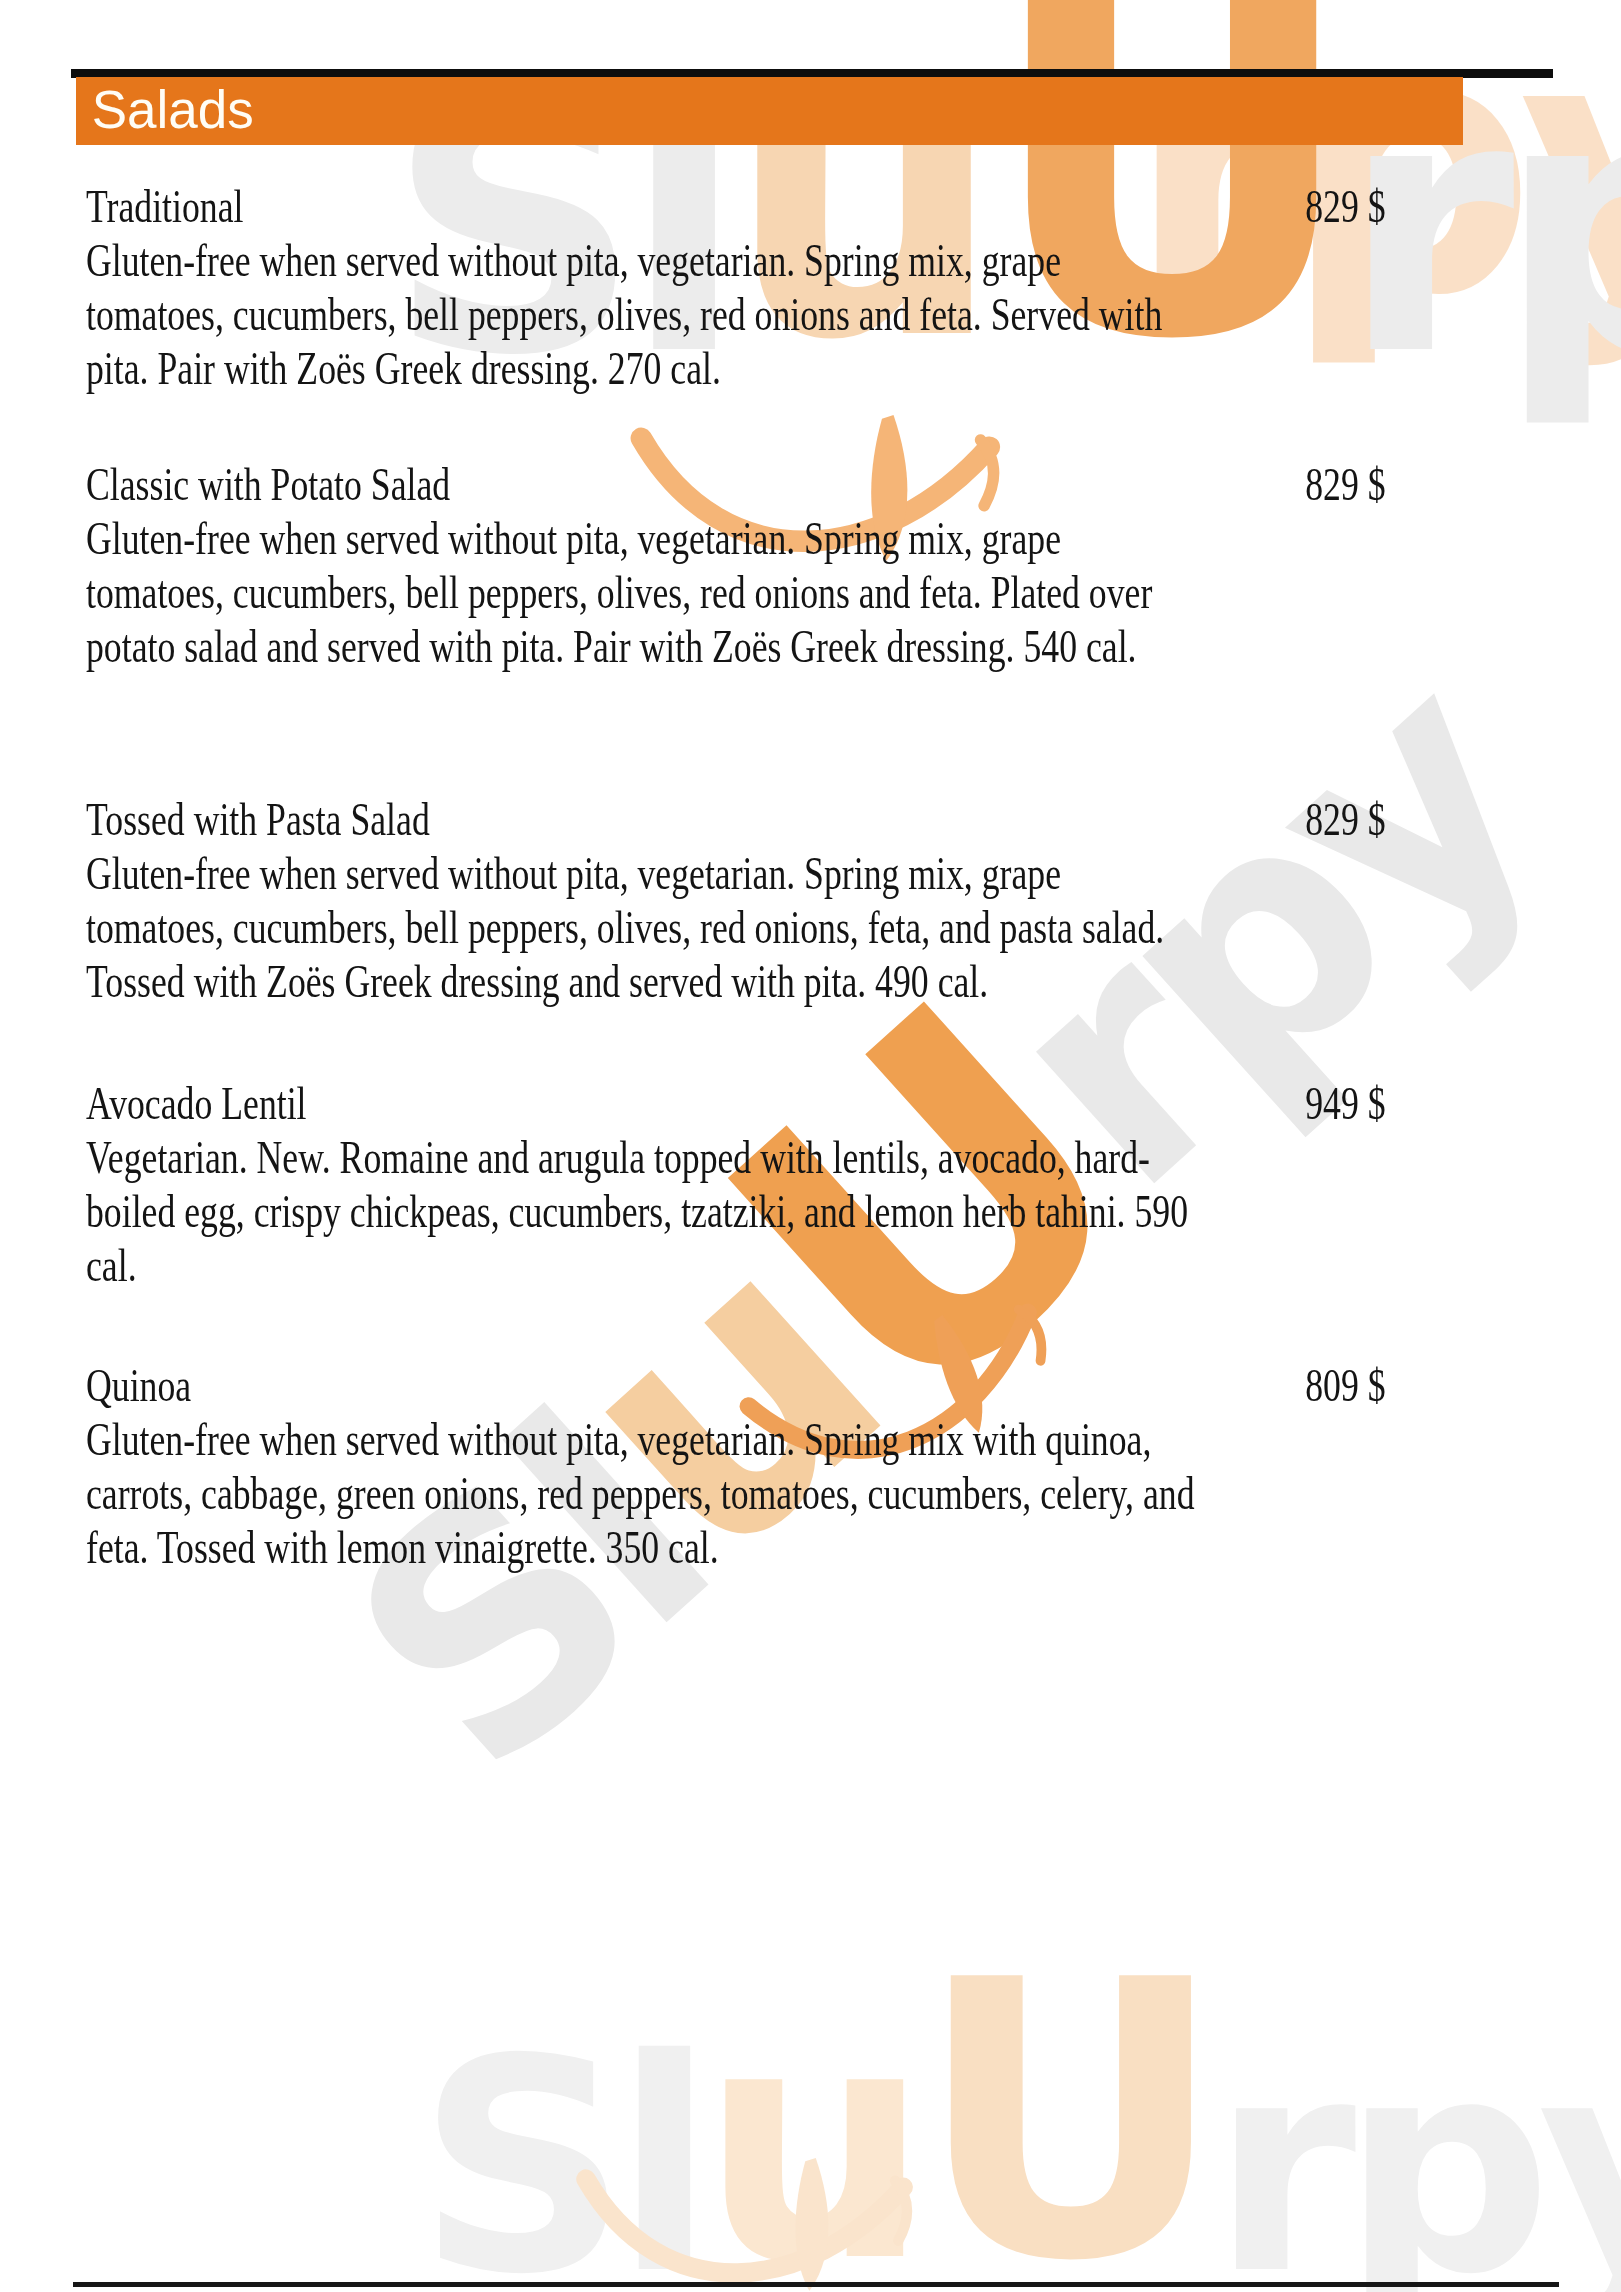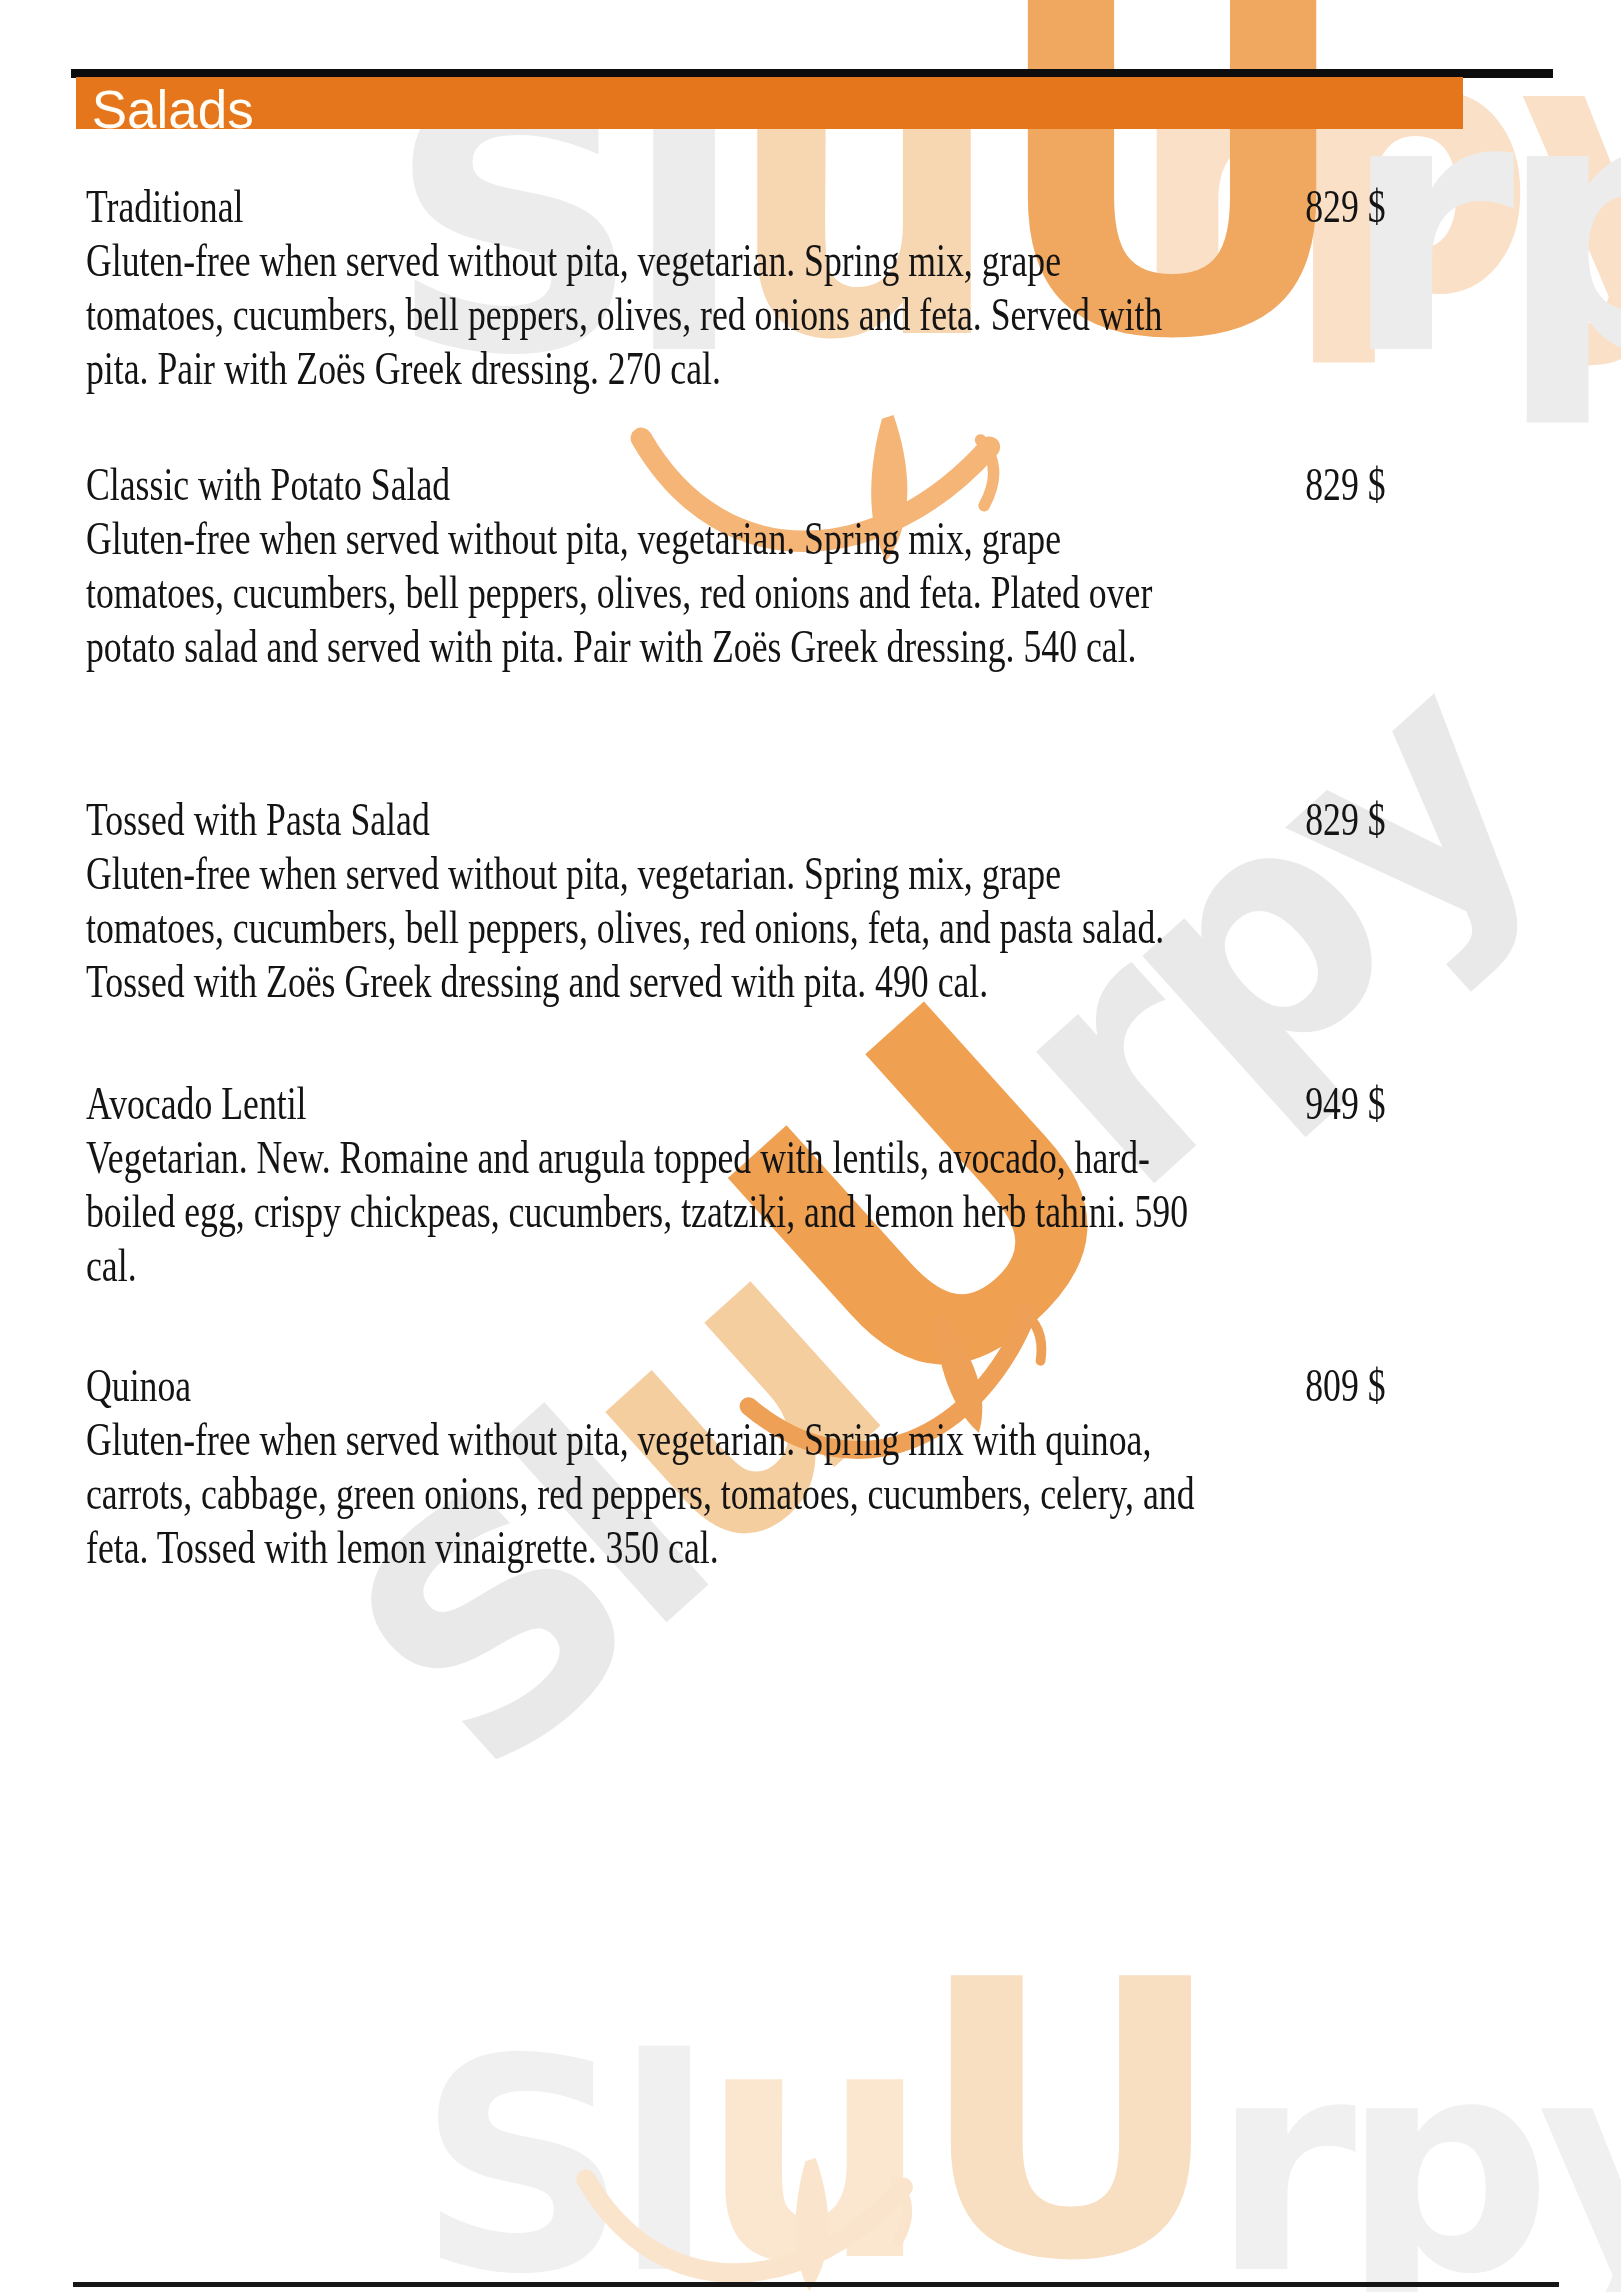--- a/index.html
+++ b/index.html
@@ -54,21 +54,21 @@
   .smile-bot{left:573px;top:2137px;width:348px;}
 
   
   .top-rule{
     position:absolute;z-index:2;
     left:71px;top:69px;width:1482px;height:8.8px;
     background:#0d0d0d;
   }
   .header-bar{
     position:absolute;z-index:2;
-    left:76px;top:77px;width:1387px;height:52px;
+    left:76px;top:77px;width:1387px;height:68px;
     background:#E5761B;
   }
   .header-bar .title{
     font-family:"Liberation Sans", sans-serif;
     font-size:53px;line-height:66px;
     color:#FFFDF5;
     padding-left:15.7px;
   }
   .bottom-rule{
     position:absolute;z-index:2;

